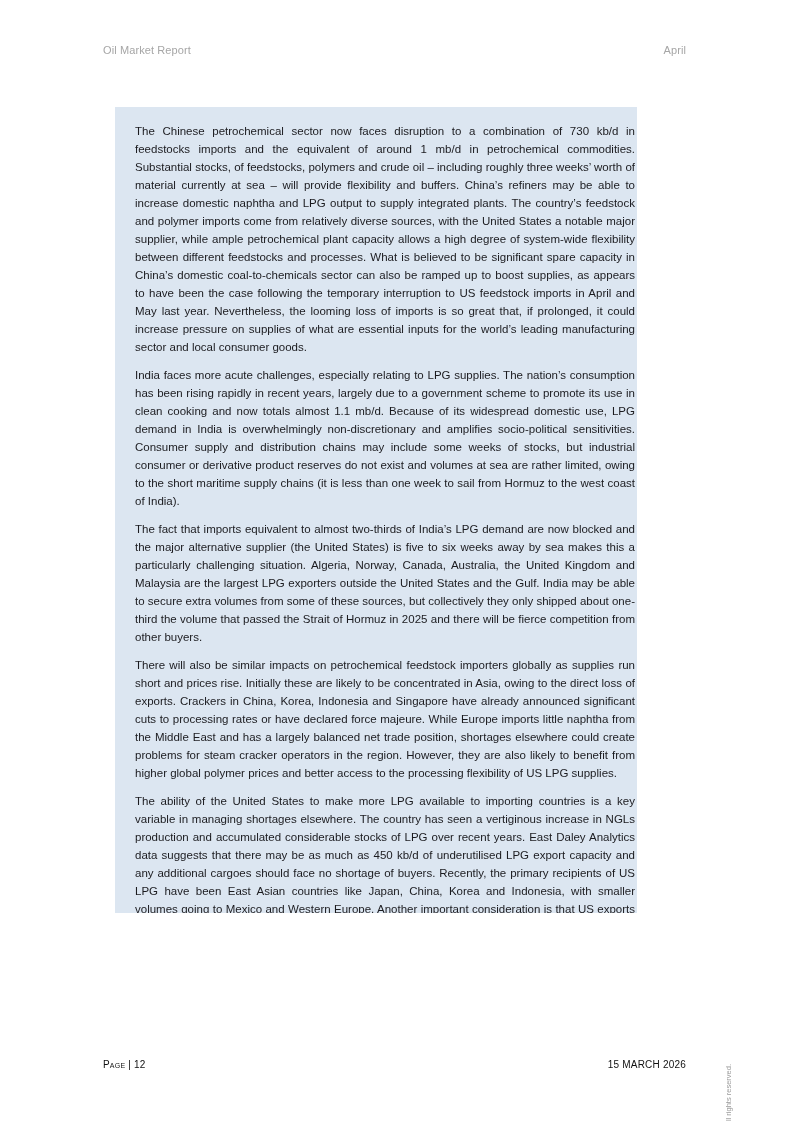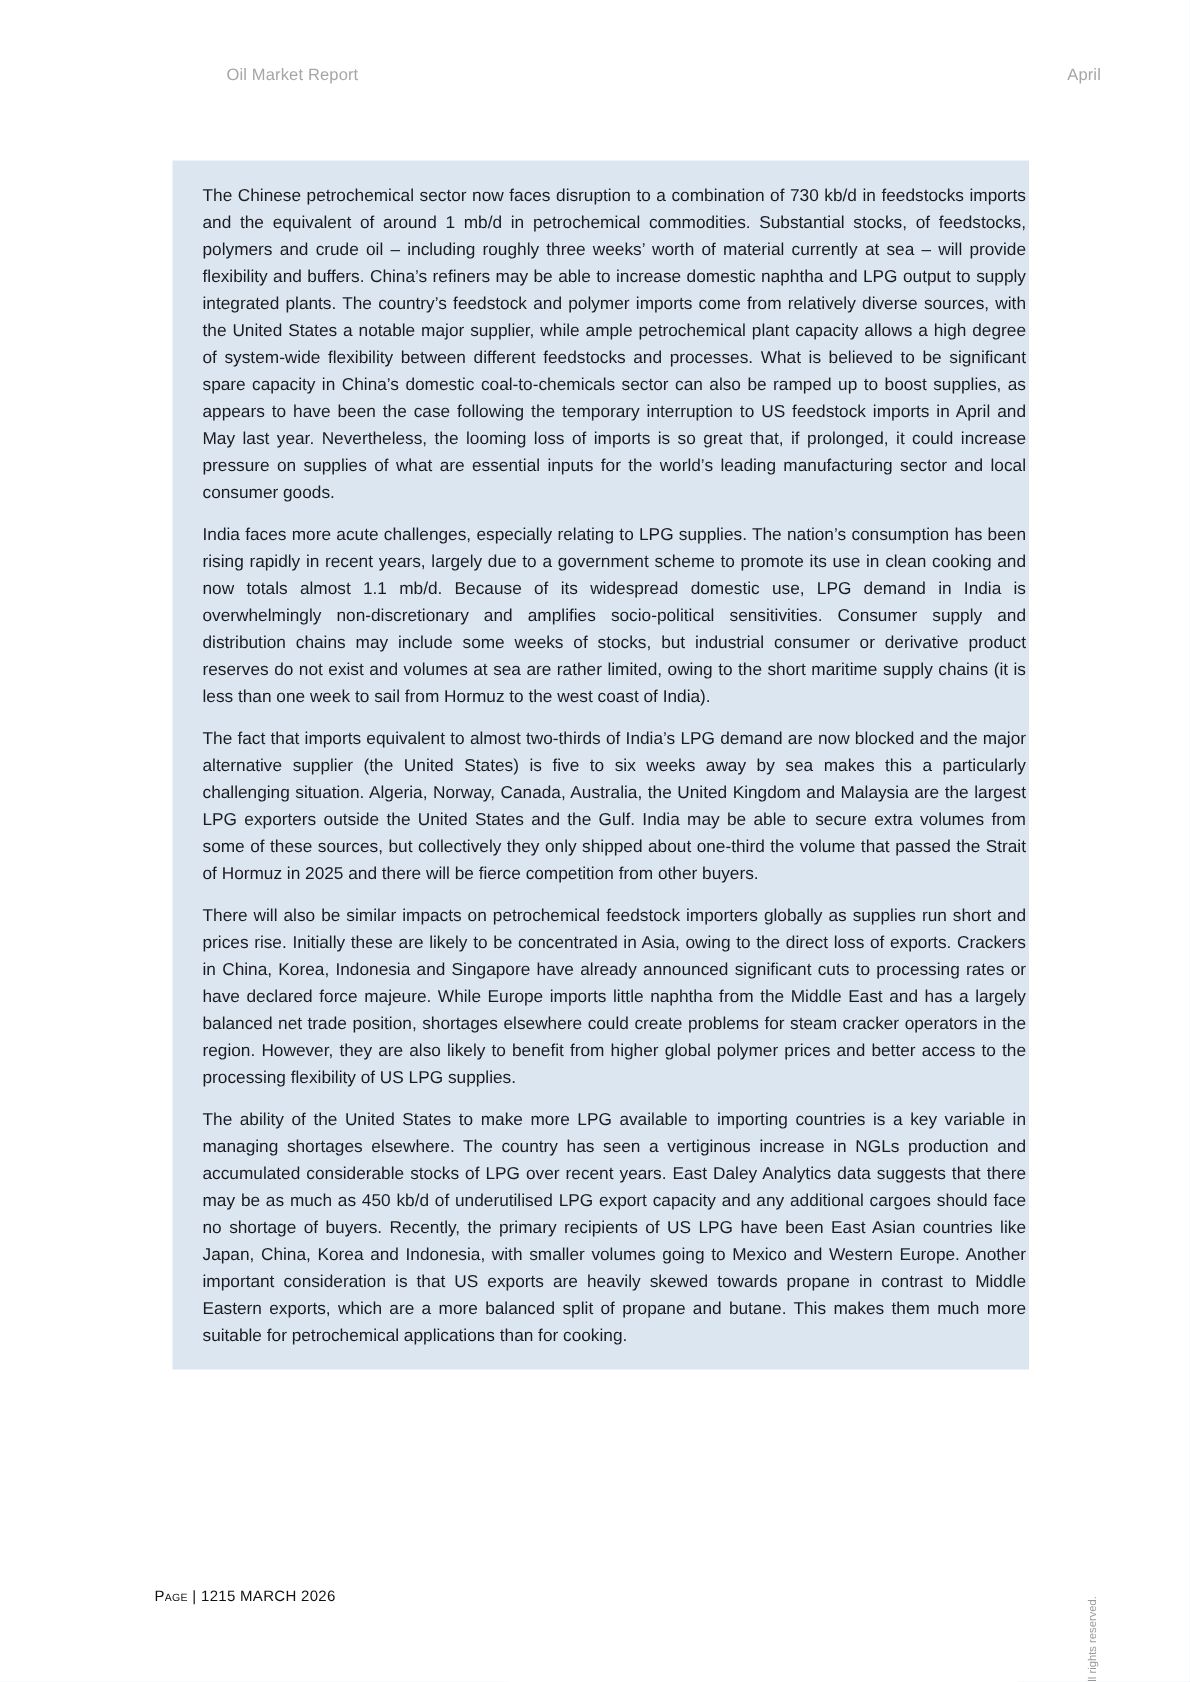--- a/index.html
+++ b/index.html
@@ -15,46 +15,46 @@
   .running-header {
     position: absolute;
     left: 103px;
     top: 44px;
     width: 583px;
     display: flex;
     justify-content: space-between;
     font-size: 11px;
     color: #a6a6a6;
     letter-spacing: 0.1px;
-    margin-left: 48px;
   }
   .highlight-box {
     position: absolute;
     left: 115px;
     top: 107px;
-    width: 571px;
+    width: 522px;
     height: 806px;
     background: #dce6f1;
     padding: 15px 2px 0 20px;
     overflow: hidden;
   }
   .highlight-box p {
     font-size: 11.5px;
     line-height: 18px;
     color: #1b1b1f;
     text-align: justify;
     margin-bottom: 10px;
   }
   .italic { }
   .running-footer {
     position: absolute;
     left: 103px;
     top: 1059px;
     width: 583px;
     display: flex;
+    justify-content: space-between;
     align-items: baseline;
     font-size: 10px;
     color: #111111;
   }
   .page-label { font-variant: small-caps; letter-spacing: 0.2px; }
   .report-date { letter-spacing: 0.2px; }
   .copyright-vertical {
     position: absolute;
     right: 60px;
     bottom: 57px;

